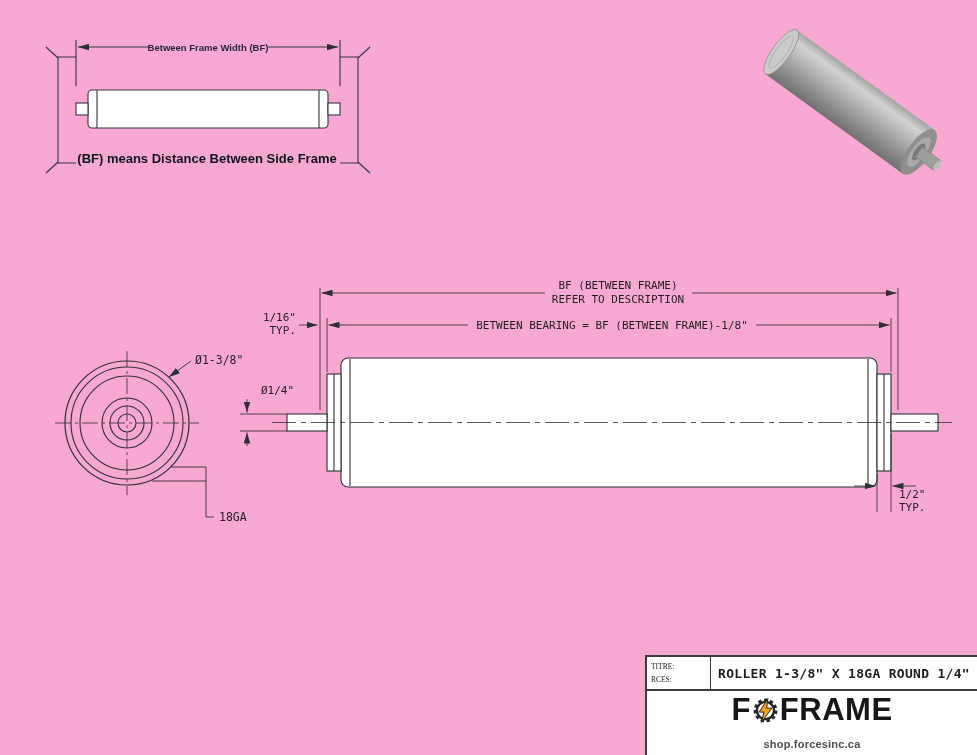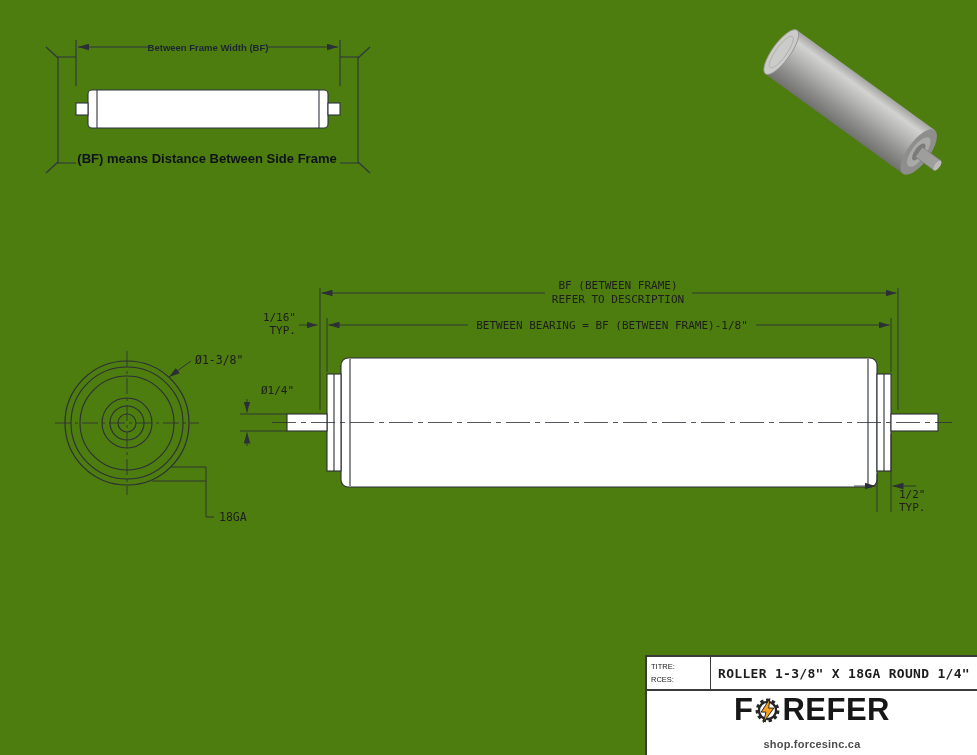--- a/index.html
+++ b/index.html
@@ -1,27 +1,27 @@
 <!DOCTYPE html>
 <html><head>
 <meta charset="utf-8">
 <style>
   html,body{margin:0;padding:0;background:#ffffff;}
-  .page{position:relative;width:977px;height:755px;background:#4d7c0f;overflow:hidden;
+  .page{position:relative;width:977px;height:755px;background:#f9a8d4;overflow:hidden;
         font-family:"Liberation Sans",sans-serif;}
   svg.drawing{position:absolute;left:0;top:0;}
 
   
   .titleblock{position:absolute;left:645px;top:655px;width:332px;height:100px;
               box-sizing:border-box;border-top:2px solid #3a3a3a;border-left:2px solid #3a3a3a;
               background:#fff;}
   .tb-row1{height:34px;box-sizing:border-box;border-bottom:2px solid #3a3a3a;display:flex;}
   .tb-labels{width:64px;box-sizing:border-box;border-right:1.5px solid #3a3a3a;
              display:flex;flex-direction:column;justify-content:space-evenly;
-             padding:2px 0 2px 4px;font-family:Liberation Sans, sans-serif;
+             padding:2px 0 2px 4px;font-family:Liberation Serif, serif;
              font-size:7.5px;color:#222;}
   .tb-title{flex:1;display:flex;align-items:center;justify-content:center;
             font-family:"DejaVu Sans Mono",monospace;font-size:13px;font-weight:bold;
             letter-spacing:.3px;color:#1d1d1d;white-space:nowrap;}
   .tb-row2{height:62px;display:flex;flex-direction:column;align-items:center;
            justify-content:center;}
   .brand{display:flex;align-items:center;font-weight:bold;font-size:31px;
          letter-spacing:.5px;color:#171717;line-height:1;}
   .brand .gear{width:27px;height:27px;margin:0 1px;position:relative;top:1px;}
   .site{font-size:11px;font-weight:bold;color:#4d4d4d;margin-top:13px;letter-spacing:.2px;}
@@ -157,19 +157,19 @@
       <div class="tb-title">ROLLER 1-3/8" X 18GA ROUND 1/4"</div>
     </div>
     <div class="tb-row2">
       <div class="brand">
         <span>F</span>
         <svg class="gear" viewBox="0 0 34 34">
           <circle cx="17" cy="17" r="12.5" fill="none" stroke="#262626" stroke-width="5" stroke-dasharray="4 3.1"></circle>
           <circle cx="17" cy="17" r="10.8" fill="#ffffff" stroke="#262626" stroke-width="3"></circle>
           <path d="M20,2 L9,19 L15,19 L12,32 L25,14 L18.5,14 Z" fill="#f6a01e" stroke="#1e1e1e" stroke-width="1.2" stroke-linejoin="round"></path>
         </svg>
-        <span>REFER</span>
+        <span>FRAME</span>
       </div>
       <div class="site">shop.forcesinc.ca</div>
     </div>
   </div>
 
 </div>
 
 </body></html>

